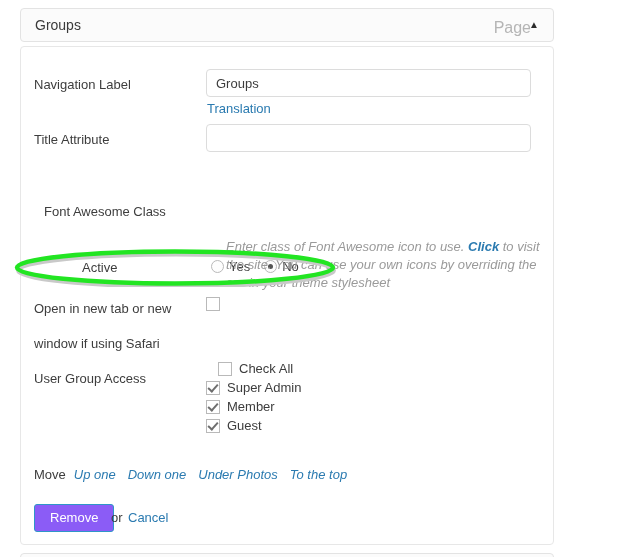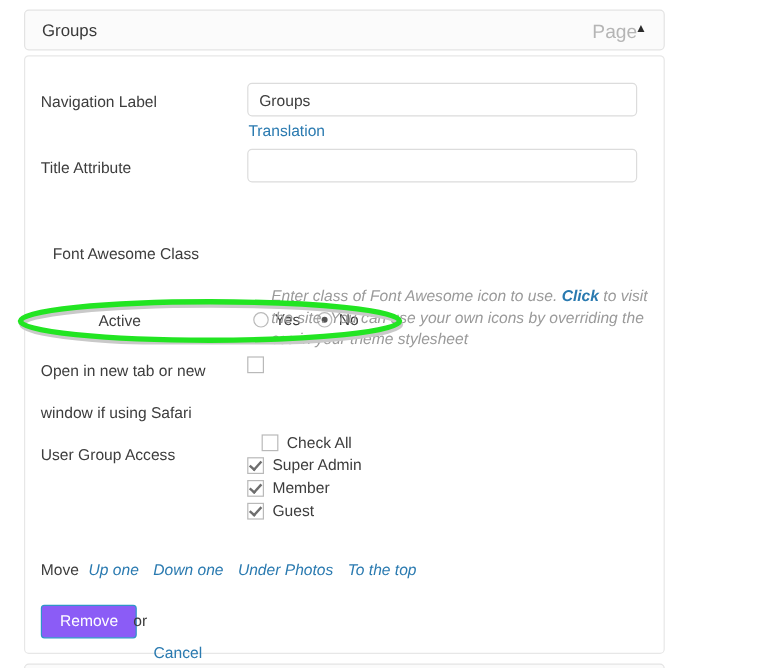--- a/index.html
+++ b/index.html
@@ -210,21 +210,20 @@
     position: absolute;
     left: 110px;
     top: 509px;
     font-size: 13px;
     color: #3d3d3d;
   }
   .cancel-link {
     position: absolute;
     left: 127px;
     top: 509px;
-    margin-top: 26px;
   }
 
   
   .annot {
     position: absolute;
     left: 12px;
     top: 248px;
     width: 326px;
     height: 39px;
     pointer-events: none;

